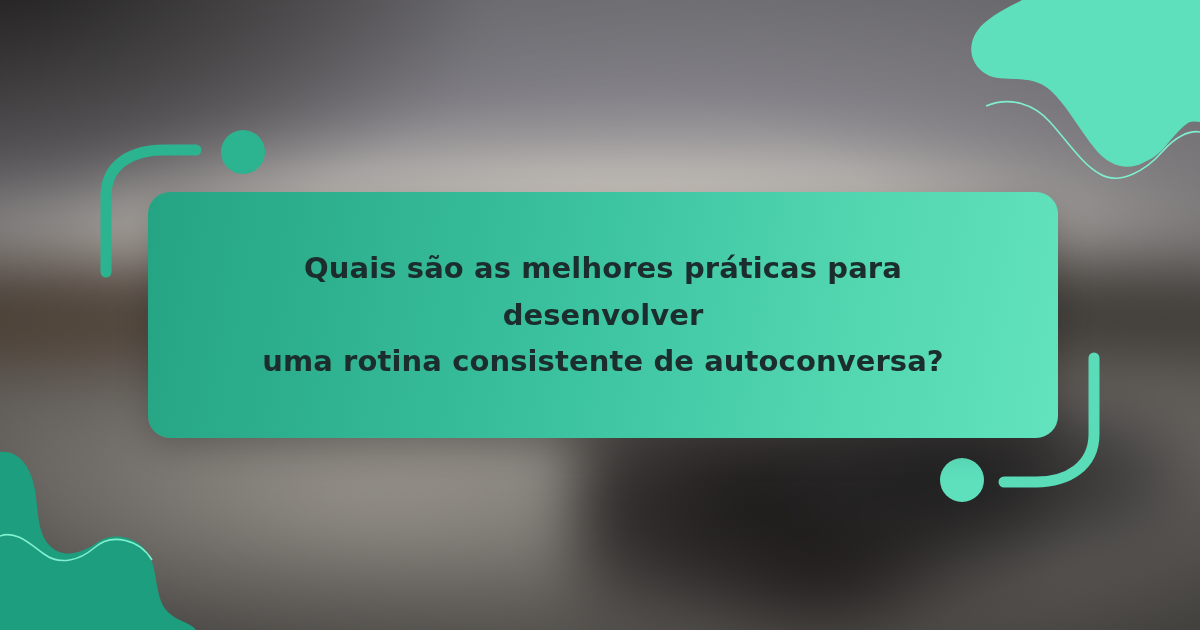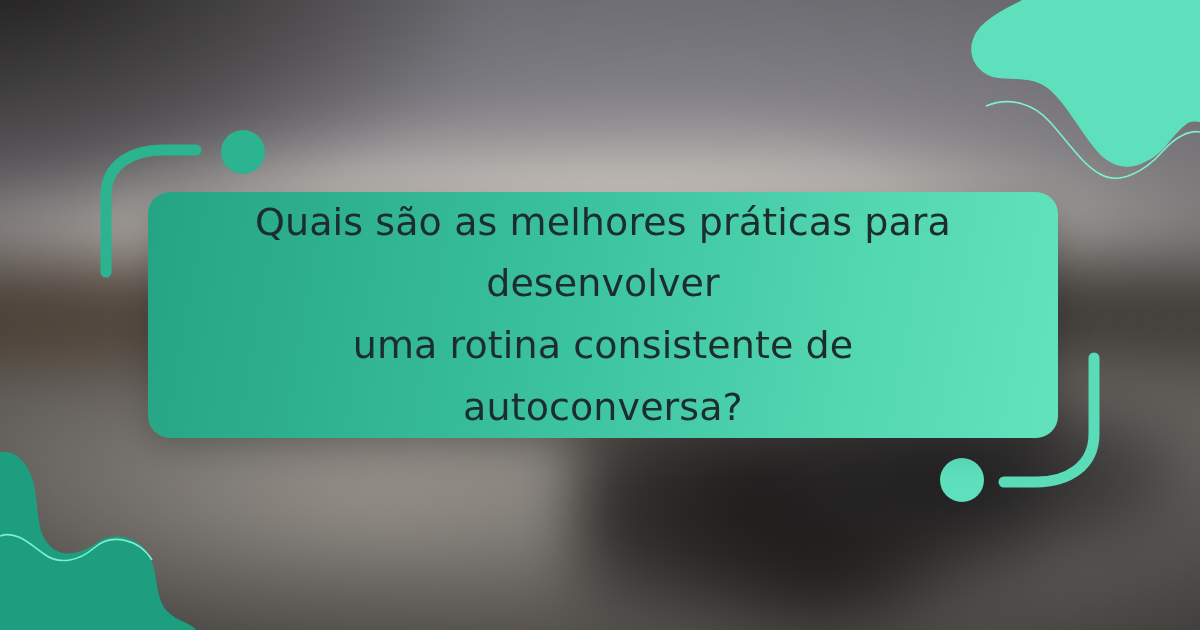--- a/index.html
+++ b/index.html
@@ -93,23 +93,23 @@
     left:148px; top:192px;
     width:910px; height:246px;
     border-radius:22px;
     background:linear-gradient(100deg,#25a483 0%,#2cae8c 16%,#3cc3a0 48%,#54d8b2 78%,#62e3bd 100%);
     display:flex; align-items:center; justify-content:center;
     box-shadow:0 10px 34px rgba(0,0,0,.20);
   }
   #quote-text {
     width:800px;
     text-align:center;
-    font-size:38px;
+    font-size:29px;
     line-height:1.62;
-    font-weight:400;
+    font-weight:700;
     color:#1b2d2c;
     letter-spacing:.1px;
     padding:0 12px;
     white-space:pre-line;
   }
 </style>
 </head>
 <body>
 
 <div id="stage">

